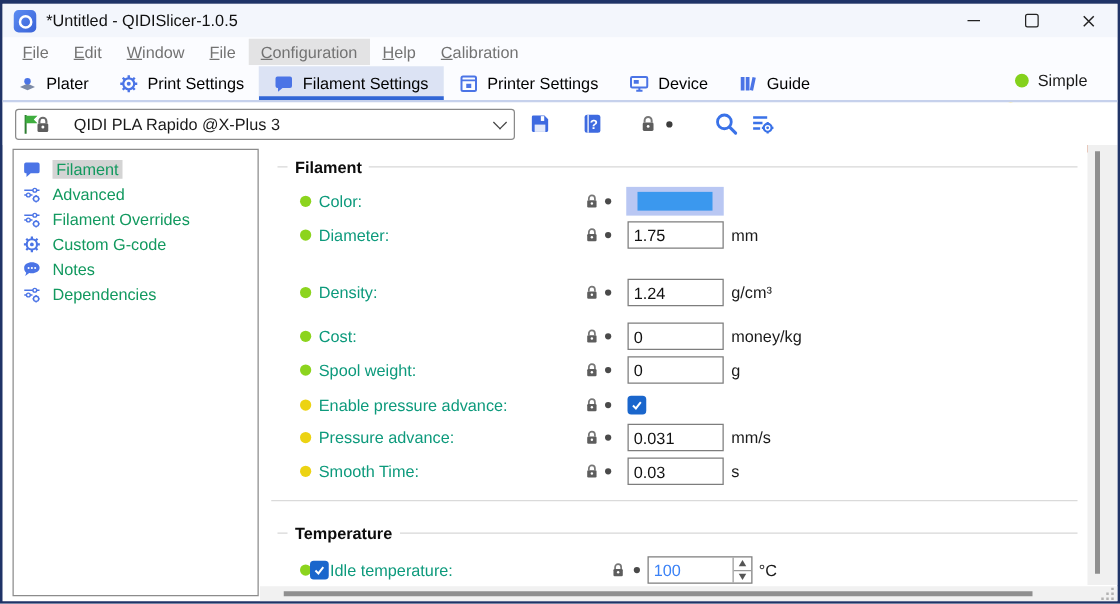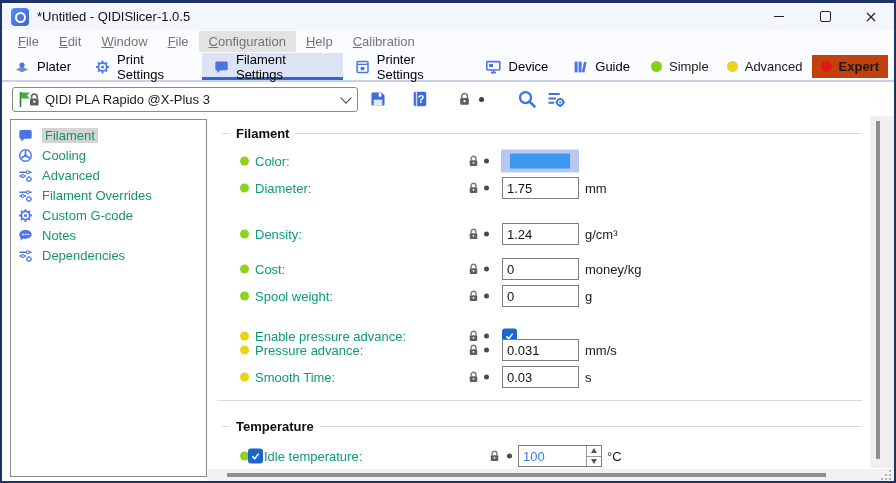--- a/index.html
+++ b/index.html
@@ -21,30 +21,30 @@
   
   .menubar{position:absolute;left:0;top:27px;right:0;height:23px;background:#fbfcff;display:flex;align-items:center;padding-left:6px;}
   .menu-item{display:inline-block;padding:3px 10px;color:#737373;}
   .menu-item::first-letter{text-decoration:underline;}
   .menu-item.hl{background:#e3e3e4;}
   
   .tabbar{position:absolute;left:0;top:50px;right:0;height:29px;background:#fbfcff;border-bottom:2px solid #c6d1ec;display:flex;align-items:stretch;box-sizing:border-box;}
   .tab{display:flex;align-items:center;gap:7px;padding:0 12px;color:#000;}
   .tab.active{background:#dce3f4;box-shadow:inset 0 -3px 0 #3166d6;}
   .tab svg{display:block;}
-  .modes{margin-left:auto;display:flex;align-items:center;padding-right:6px;}
+  .modes{margin-left:auto;display:flex;align-items:center;padding-right:6px;flex-direction:column;}
   .mode{display:flex;align-items:center;gap:7px;padding:4px 9px;}
   .mode.active{background:#c2410c;font-weight:bold;}
   .mode-dot{width:11px;height:11px;border-radius:50%;}
   .mode-dot.green{background:#84d11c;}
   .mode-dot.yellow{background:#f0d018;}
   .mode-dot.red{background:#e01818;}
   
   .toolbar{position:absolute;left:0;top:79px;right:0;height:34px;background:#fff;display:flex;align-items:center;padding-left:10px;}
-  .combo{width:346px;height:25px;box-sizing:border-box;border:1px solid #8a8a8a;border-radius:3px;background:#fff;display:flex;align-items:center;padding:0 7px 0 5px;gap:3px;}
+  .combo{width:400px;height:25px;box-sizing:border-box;border:1px solid #8a8a8a;border-radius:3px;background:#fff;display:flex;align-items:center;padding:0 7px 0 5px;gap:17px;}
   .combo-flag{position:relative;width:24px;height:17px;flex:0 0 auto;}
   .chevron{width:7px;height:7px;border-right:1.6px solid #444;border-bottom:1.6px solid #444;transform:rotate(45deg);margin-left:auto;margin-top:-3px;}
   .tbtn{display:flex;align-items:center;justify-content:center;}
   .tb-save{margin-left:11px;}
   .tb-help{margin-left:24px;}
   .tb-lock{margin-left:28px;}
   .tb-dot{width:5px;height:5px;border-radius:50%;background:#3c3c3c;margin-left:7px;}
   .tb-search{margin-left:33px;}
   .tb-compare{margin-left:9px;}
   
@@ -242,28 +242,20 @@
 
   <div class="sidebar">
     <div class="side-item selected">
       <svg width="15" height="15" viewBox="0 0 16 16">
           <path d="M3 2.2h10a1.6 1.6 0 0 1 1.6 1.6v6a1.6 1.6 0 0 1-1.6 1.6H7l-3.6 3v-3H3a1.6 1.6 0 0 1-1.6-1.6v-6A1.6 1.6 0 0 1 3 2.2z" fill="#4b74e6"></path>
         </svg>
       <span class="side-label">Filament</span>
     </div>
     <div class="side-item">
       <svg width="15" height="15" viewBox="0 0 16 16">
-        <circle cx="8" cy="8" r="6.2" fill="none" stroke="#4b74e6" stroke-width="1.5"></circle>
-        <path d="M8 8V2.8M8 8l-4.4 2.6M8 8l4.4 2.6" stroke="#4b74e6" stroke-width="1.8"></path>
-        <circle cx="8" cy="8" r="1.3" fill="#4b74e6"></circle>
-      </svg>
-      <span class="side-label">Cooling</span>
-    </div>
-    <div class="side-item">
-      <svg width="15" height="15" viewBox="0 0 16 16">
         <path d="M1.5 4.5h13M1.5 8.5h7" stroke="#4b74e6" stroke-width="1.4"></path>
         <circle cx="10.5" cy="4.5" r="1.6" fill="#fff" stroke="#4b74e6" stroke-width="1.2"></circle>
         <circle cx="5" cy="8.5" r="1.6" fill="#fff" stroke="#4b74e6" stroke-width="1.2"></circle>
         <circle cx="11.6" cy="11.8" r="2.2" fill="none" stroke="#4b74e6" stroke-width="1.2"></circle>
         <path d="M11.6 8.6v1M11.6 13.9v1M8.5 11.8h1M13.7 11.8h1" stroke="#4b74e6" stroke-width="1.2"></path>
       </svg>
       <span class="side-label">Advanced</span>
     </div>
     <div class="side-item">
       <svg width="15" height="15" viewBox="0 0 16 16">
@@ -387,21 +379,21 @@
             <circle cx="8" cy="10.3" r="1.2" fill="#fff"></circle>
           </svg>
         </span>
       <span class="rdot"></span>
       <span class="field">
           <span>0</span>
         </span>
       <span class="unit">g</span>
     </div>
 
-    <div class="row" style="top:208px;">
+    <div class="row" style="top:196px;">
       <span class="ldot yellow"></span>
       <span class="lbl">Enable pressure advance:</span>
       <span class="lock">
           <svg width="13" height="14" viewBox="0 0 16 16">
             <path d="M5 7V5.2a3 3 0 0 1 6 0V7" fill="none" stroke="#777" stroke-width="1.7"></path>
             <rect x="3.4" y="7" width="9.2" height="7.2" rx="1.2" fill="#5d5d5d"></rect>
             <circle cx="8" cy="10.3" r="1.2" fill="#fff"></circle>
           </svg>
         </span>
       <span class="rdot"></span>

